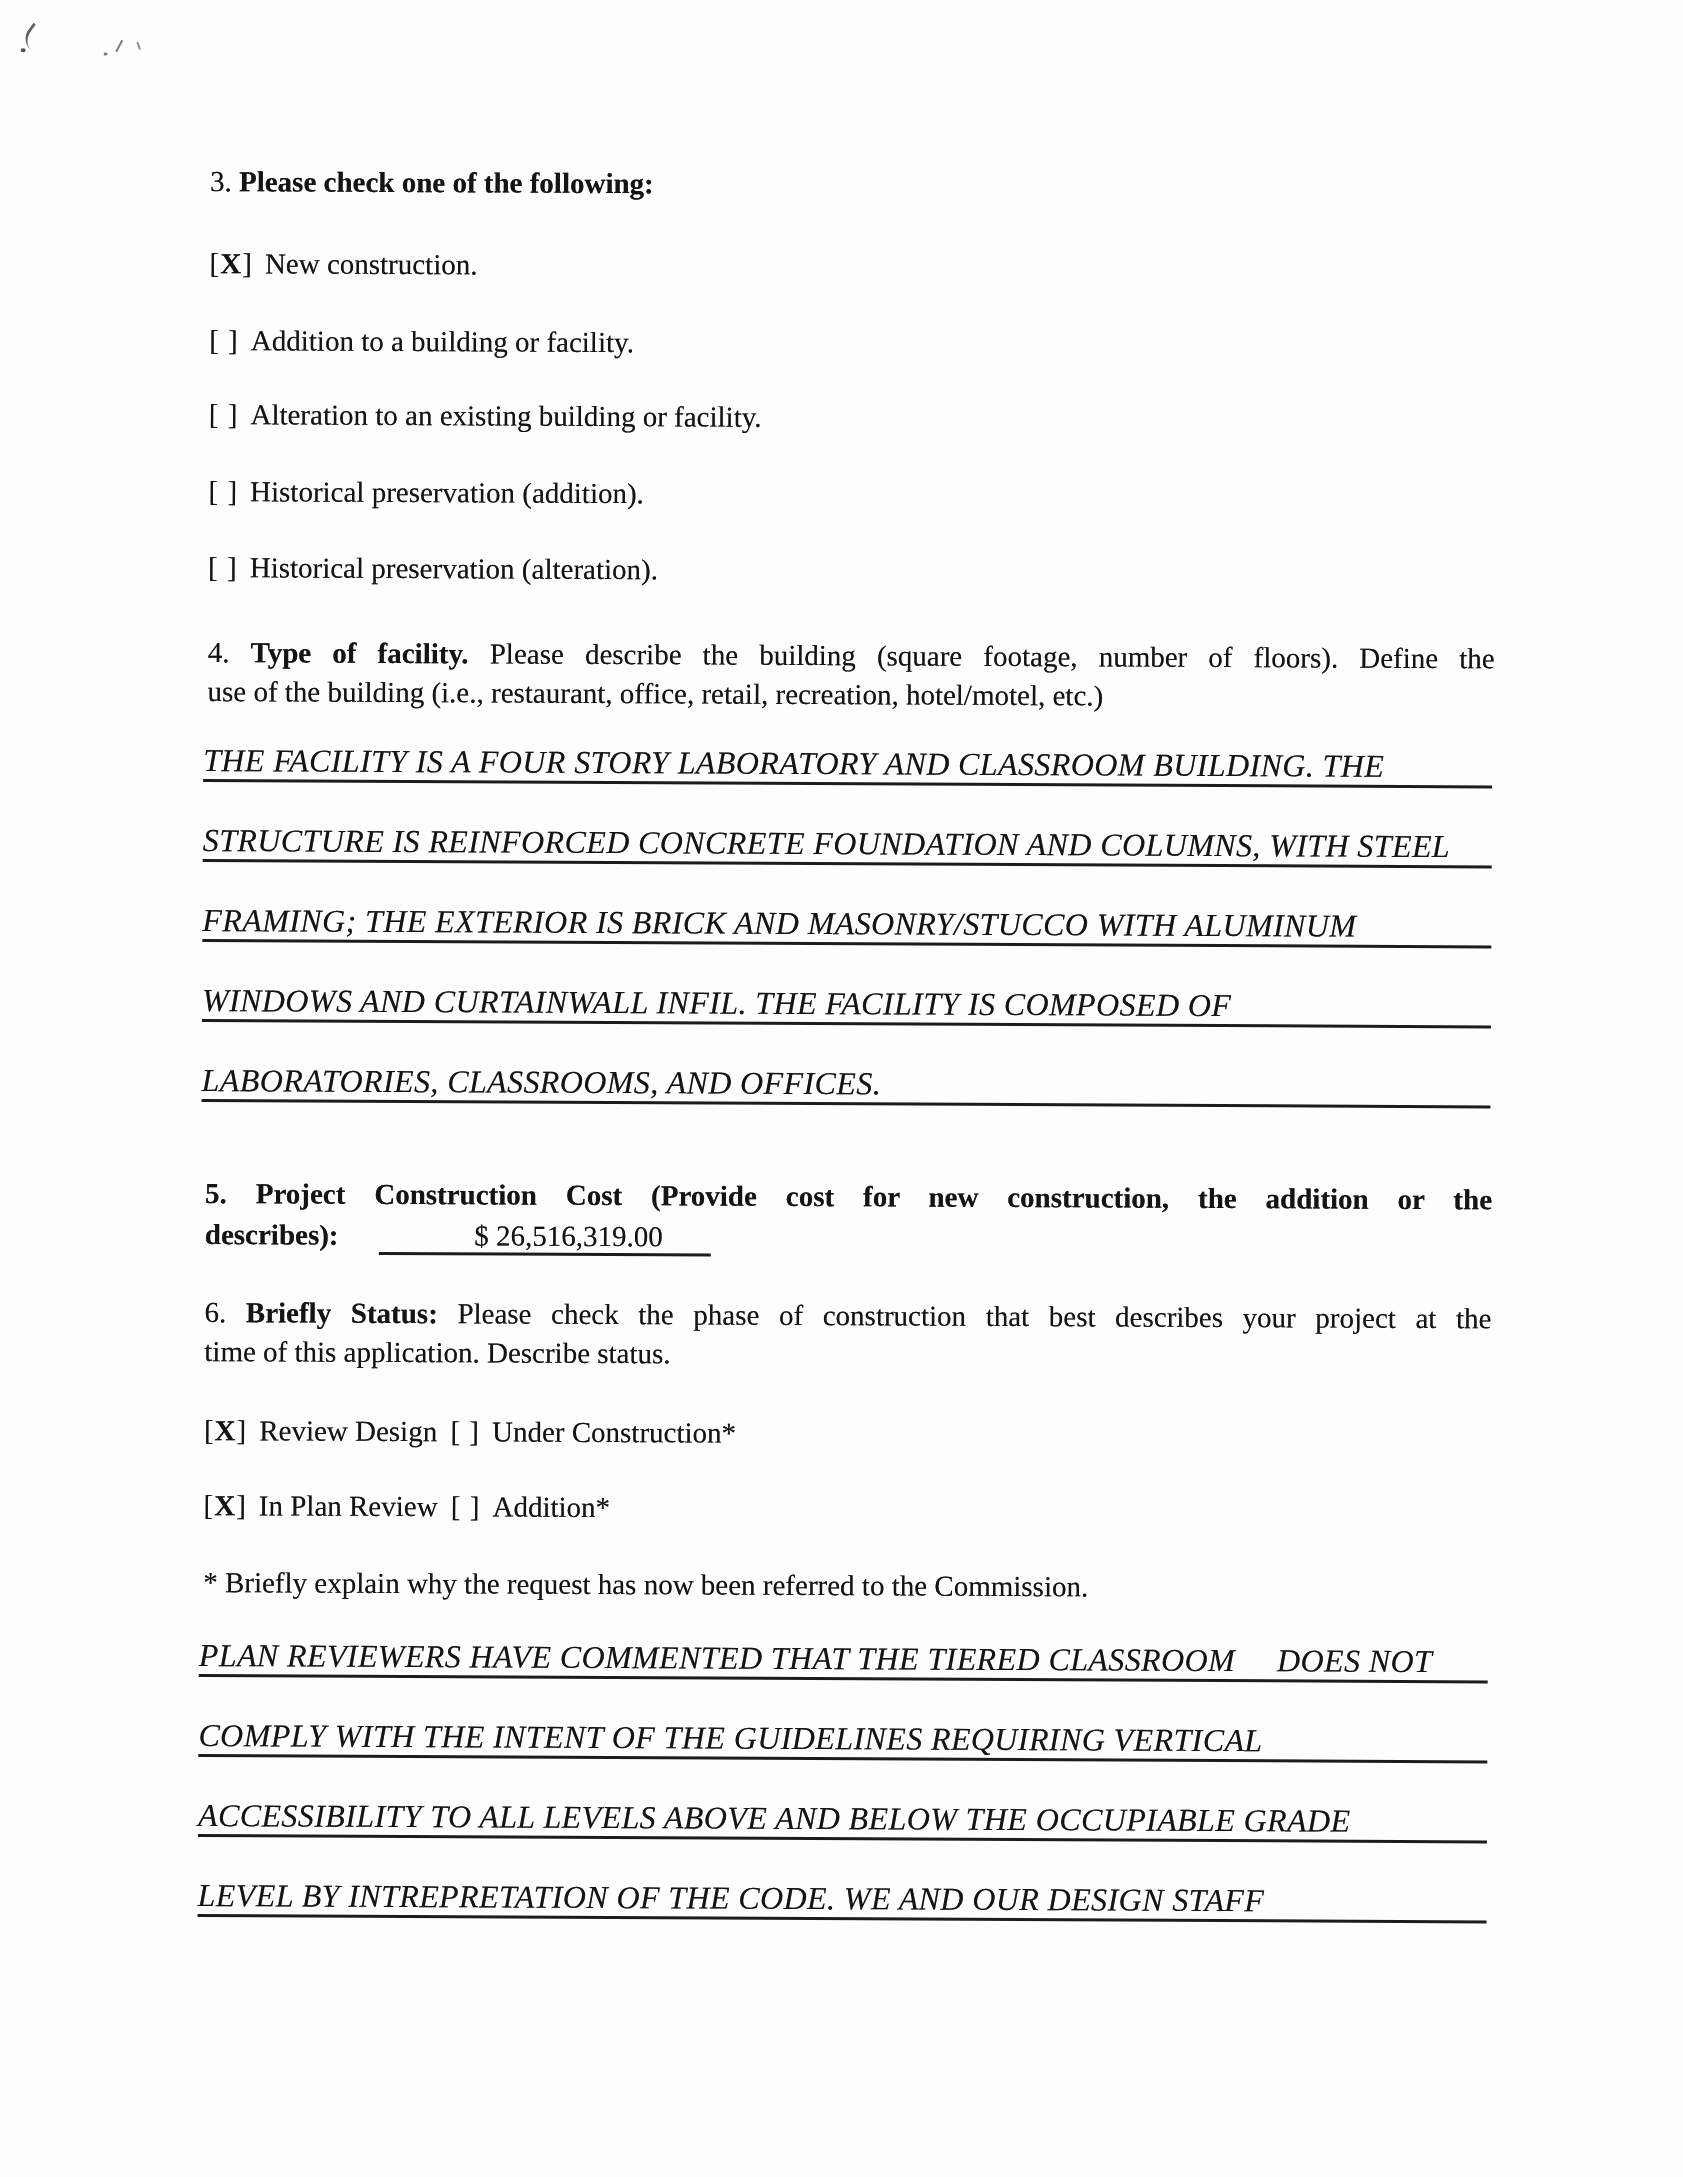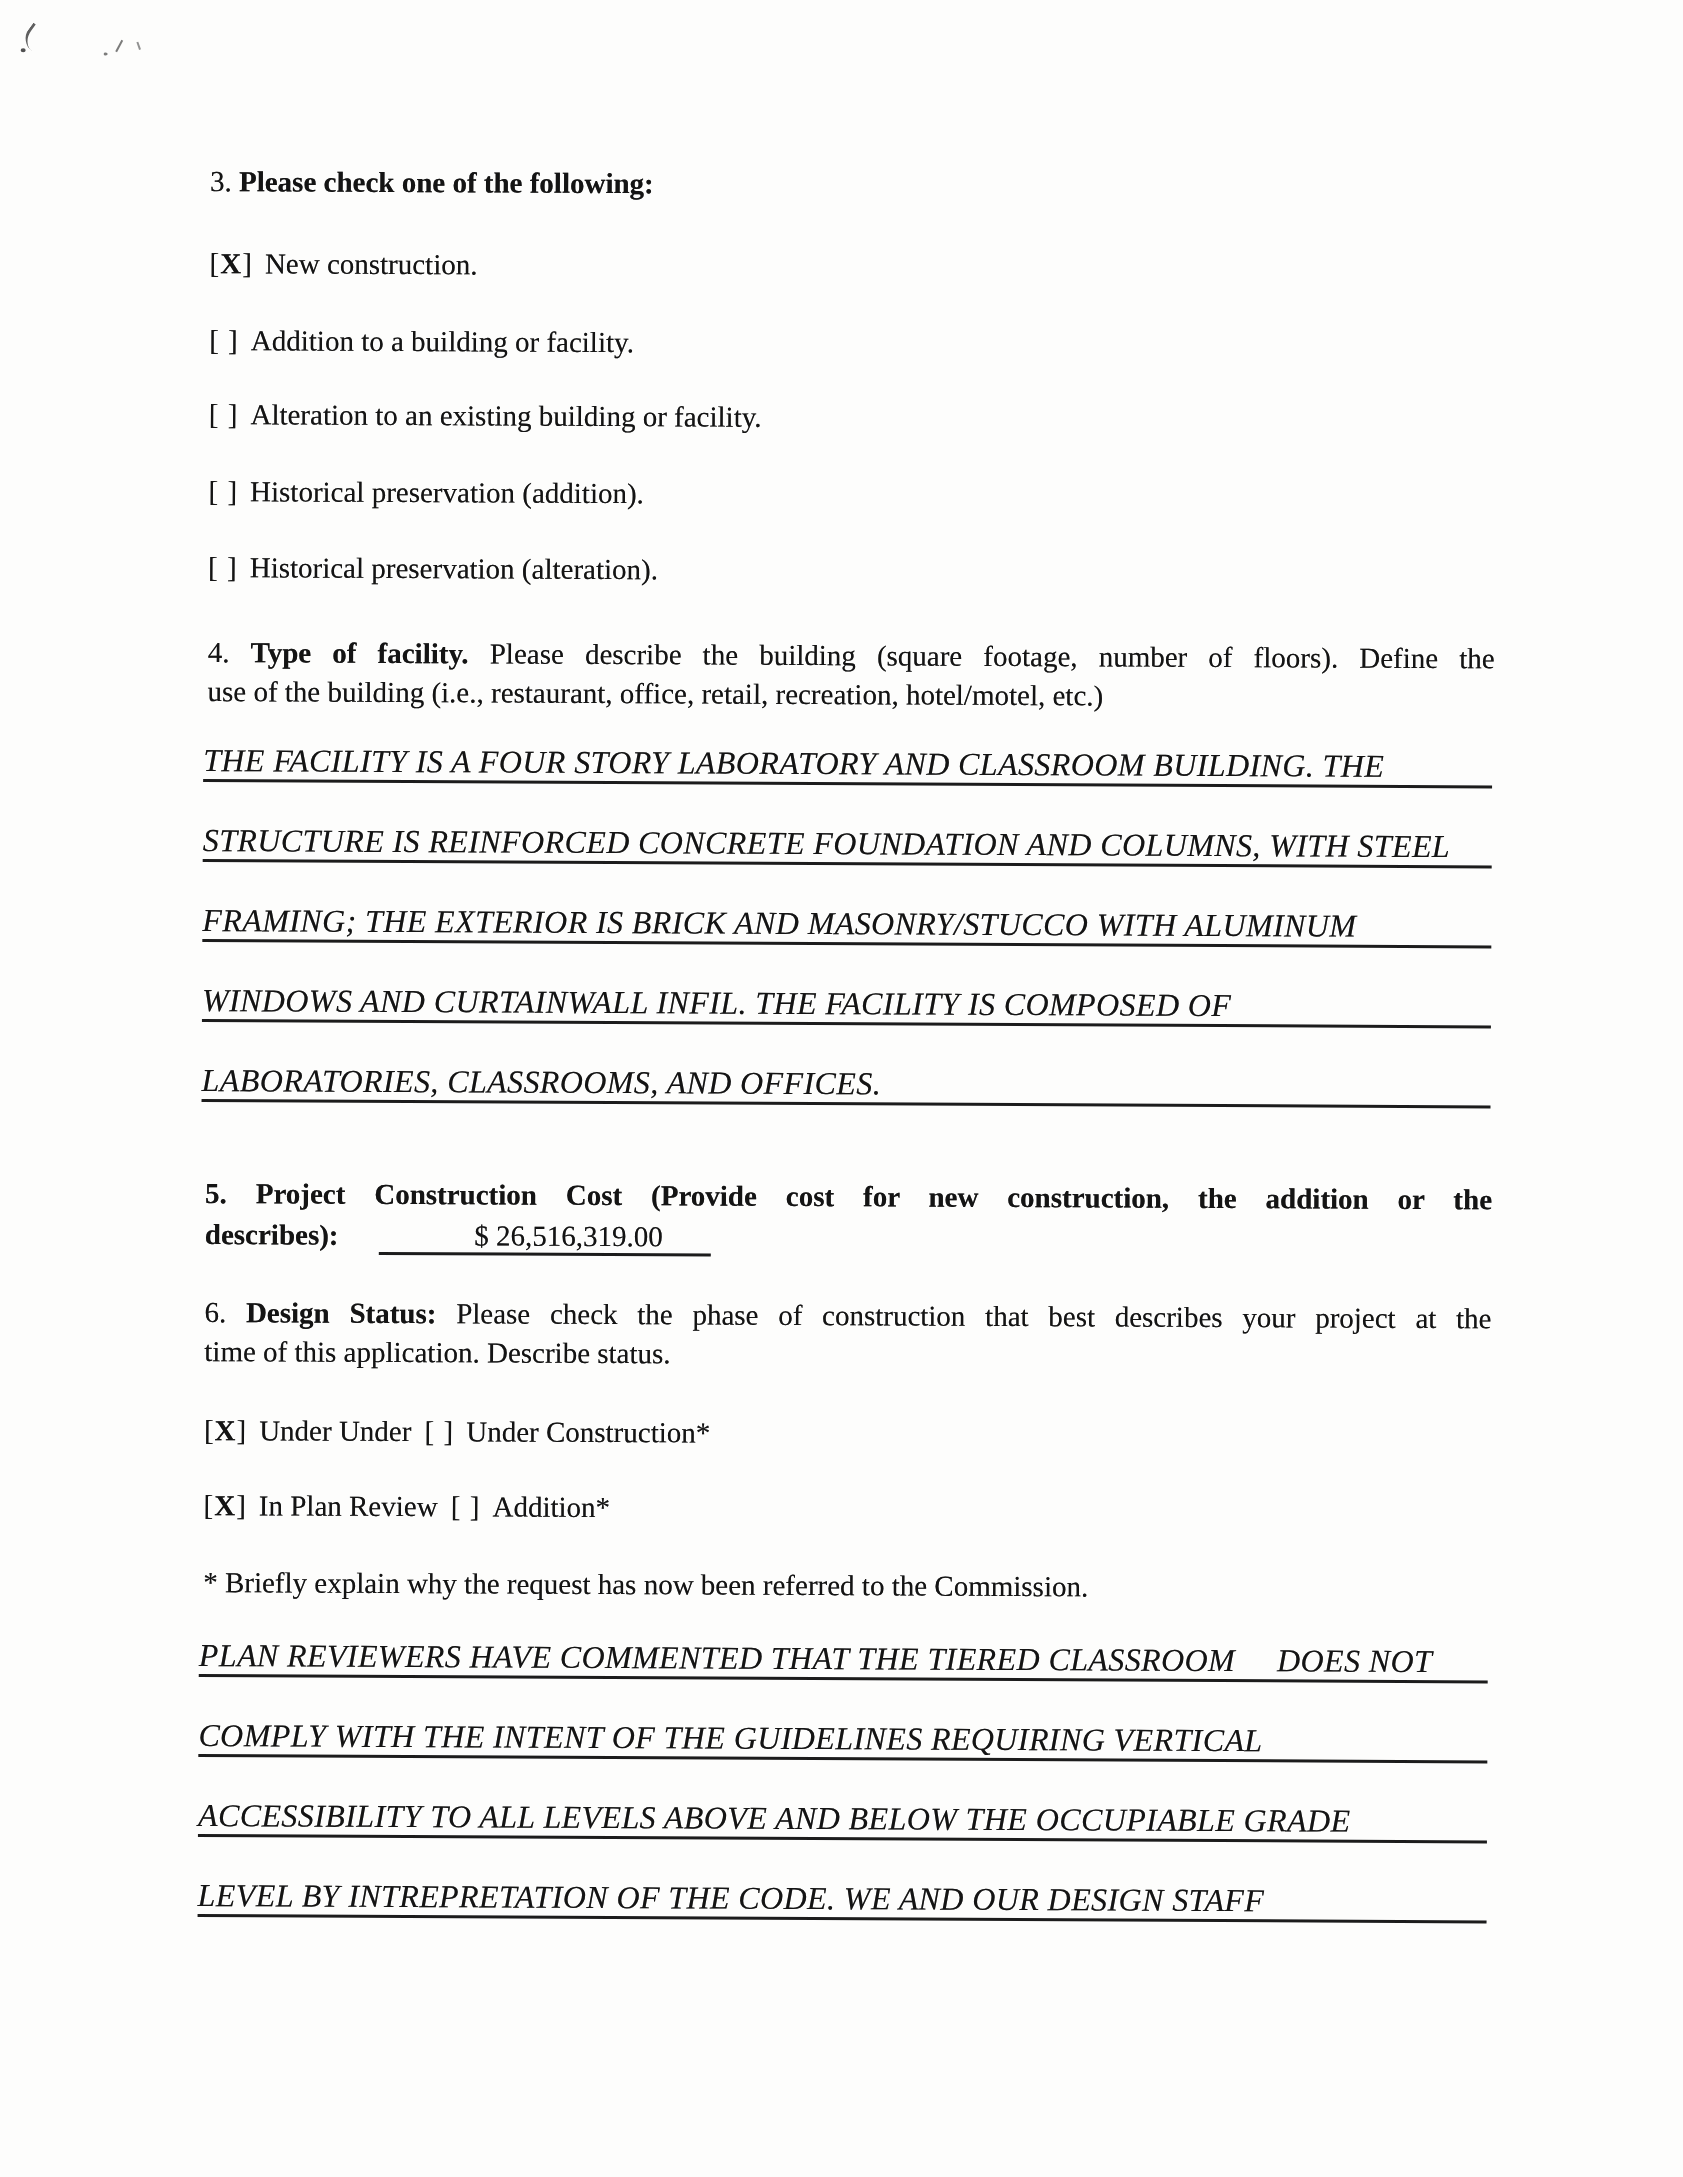--- a/index.html
+++ b/index.html
@@ -103,28 +103,28 @@
     </div>
 
     <div class="block body-text jline b" style="top:1176px">5. Project Construction Cost (Provide cost for new construction, the addition or the</div>
     <div class="block body-text" style="top:1217px">
       <span class="b">describes):</span><span class="amount-field">$ 26,516,319.00</span>
     </div>
 
     <div class="block" style="top:1295px">
       <div class="body-text jline">
         <span>6.</span>
-        <span class="b">Design Status:</span>
+        <span class="b">Briefly Status:</span>
         <span>Please check the phase of construction that best describes your project at the</span>
       </div>
       <div class="body-text">time of this application. Describe status.</div>
     </div>
 
     <div class="block opt" style="top:1415px">
-      <span class="box"><span>[</span><span class="mark">X</span><span>]</span></span><span>Under Under</span>
+      <span class="box"><span>[</span><span class="mark">X</span><span>]</span></span><span>Review Design</span>
       <span class="box box2"><span>[</span><span class="mark">&nbsp;</span><span>]</span></span><span>Under Construction*</span>
     </div>
     <div class="block opt" style="top:1490px">
       <span class="box"><span>[</span><span class="mark">X</span><span>]</span></span><span>In Plan Review</span>
       <span class="box box2"><span>[</span><span class="mark">&nbsp;</span><span>]</span></span><span>Addition*</span>
     </div>
 
     <div class="block body-text" style="top:1565px">* Briefly explain why the request has now been referred to the Commission.</div>
 
     <div class="ans-block" style="top:1640px">

